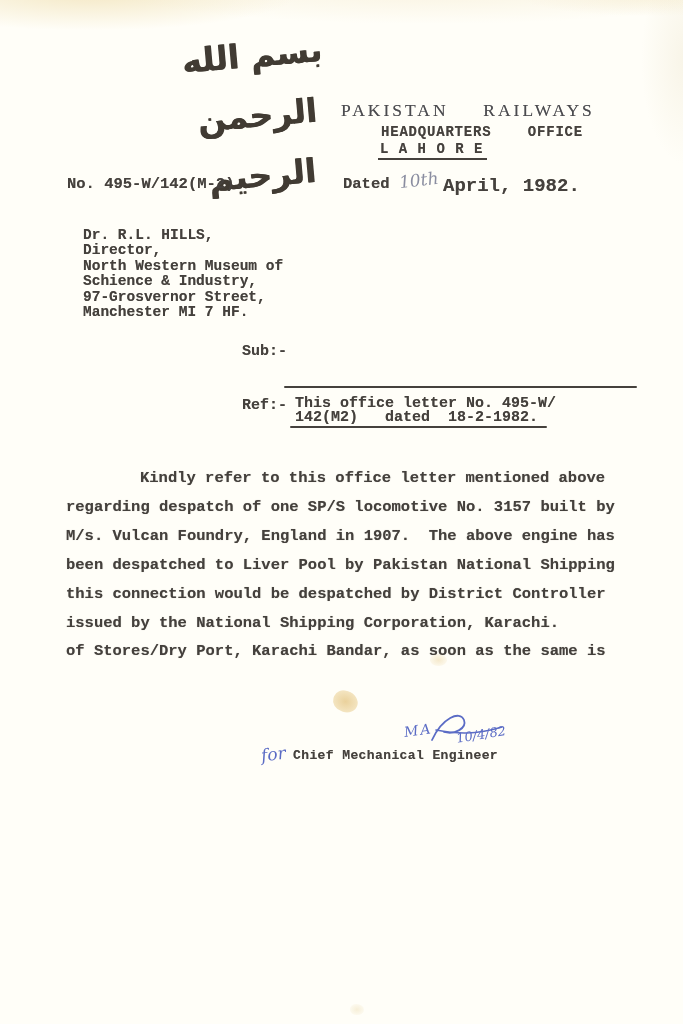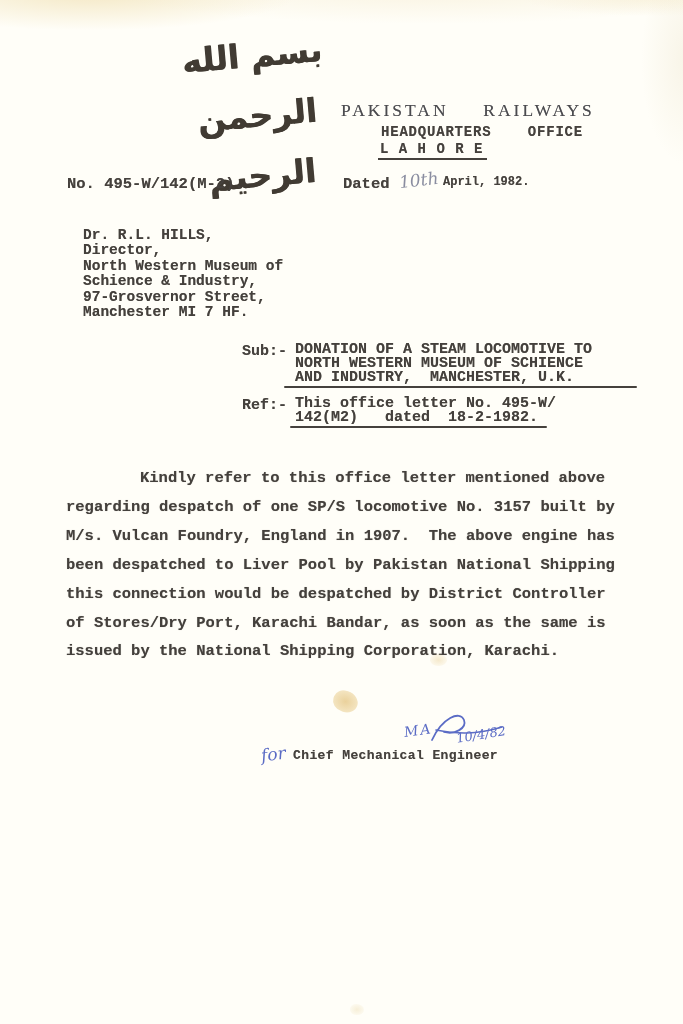--- a/index.html
+++ b/index.html
@@ -49,21 +49,21 @@
   }
   .refline-number{left:67px;top:175px;font-size:15.5px;}
   .date-label{left:343px;top:175px;font-size:15.5px;}
   .hand{
     position:absolute;
     font-family:"DejaVu Serif","Liberation Serif",serif;
     font-style:italic;
     white-space:pre;
   }
   .date-hand{left:399px;top:170px;font-size:17px;color:#8a8da0;transform:rotate(-7deg);}
-  .date-rest{left:443px;top:175px;font-size:12px;}
+  .date-rest{left:443px;top:175px;font-size:19px;}
   .recipient{position:absolute;left:67px;top:228px;margin-left:16px;}
   .recipient .tw-line{
     position:relative;font-size:14.5px;line-height:15.4px;
     font-weight:bold;white-space:pre;
     text-shadow:0 0 0.6px rgba(69,65,61,0.55);
   }
   .sub-label{left:242px;top:343px;font-size:15px;}
   .sub-lines{position:absolute;left:295px;top:343px;}
   .sub-lines .tw-line, .ref-lines .tw-line{
     font-size:15px;line-height:14.2px;font-weight:bold;white-space:pre;
@@ -109,42 +109,37 @@
   <div class="recipient">
     <div class="tw-line">Dr. R.L. HILLS,</div>
     <div class="tw-line">Director,</div>
     <div class="tw-line">North Western Museum of</div>
     <div class="tw-line">Schience &amp; Industry,</div>
     <div class="tw-line">97-Grosvernor Street,</div>
     <div class="tw-line">Manchester MI 7 HF.</div>
   </div>
 
   <div class="tw sub-label">Sub:-</div>
-  <div class="sub-lines">
-    <div class="tw-line">DONATION OF A STEAM LOCOMOTIVE TO</div>
-    <div class="tw-line">NORTH WESTERN MUSEUM OF SCHIENCE</div>
-    <div class="tw-line">AND INDUSTRY,  MANCHESTER, U.K.</div>
-  </div>
   <div class="underline-bar u-subject"></div>
 
   <div class="tw ref-label">Ref:-</div>
   <div class="ref-lines">
     <div class="tw-line">This office letter No. 495-W/</div>
     <div class="tw-line">142(M2)   dated  18-2-1982.</div>
   </div>
   <div class="underline-bar u-reference"></div>
 
   <div class="body-block">
     <div class="tw-line indent">Kindly refer to this office letter mentioned above</div>
     <div class="tw-line">regarding despatch of one SP/S locomotive No. 3157 built by</div>
     <div class="tw-line">M/s. Vulcan Foundry, England in 1907.  The above engine has</div>
     <div class="tw-line">been despatched to Liver Pool by Pakistan National Shipping</div>
     <div class="tw-line">this connection would be despatched by District Controller</div>
+    <div class="tw-line">issued by the National Shipping Corporation, Karachi.</div>
     <div class="tw-line">of Stores/Dry Port, Karachi Bandar, as soon as the same is</div>
-    <div class="tw-line">issued by the National Shipping Corporation, Karachi.</div>
   </div>
 
   <div class="sig-scribble">
     <svg width="120" height="42" viewBox="0 0 120 42">
       <path d="M34 32 C 44 10, 62 2, 66 12 C 69 20, 57 27, 46 24" fill="none" stroke="#5b6cc5" stroke-width="1.8" stroke-linecap="round"></path>
       <path d="M38 22 C 58 26, 78 27, 104 19" fill="none" stroke="#5b6cc5" stroke-width="1.6" stroke-linecap="round"></path>
     </svg>
   </div>
   <div class="hand sig-initials">MA</div>
   <div class="hand sig-date">10/4/82</div>

